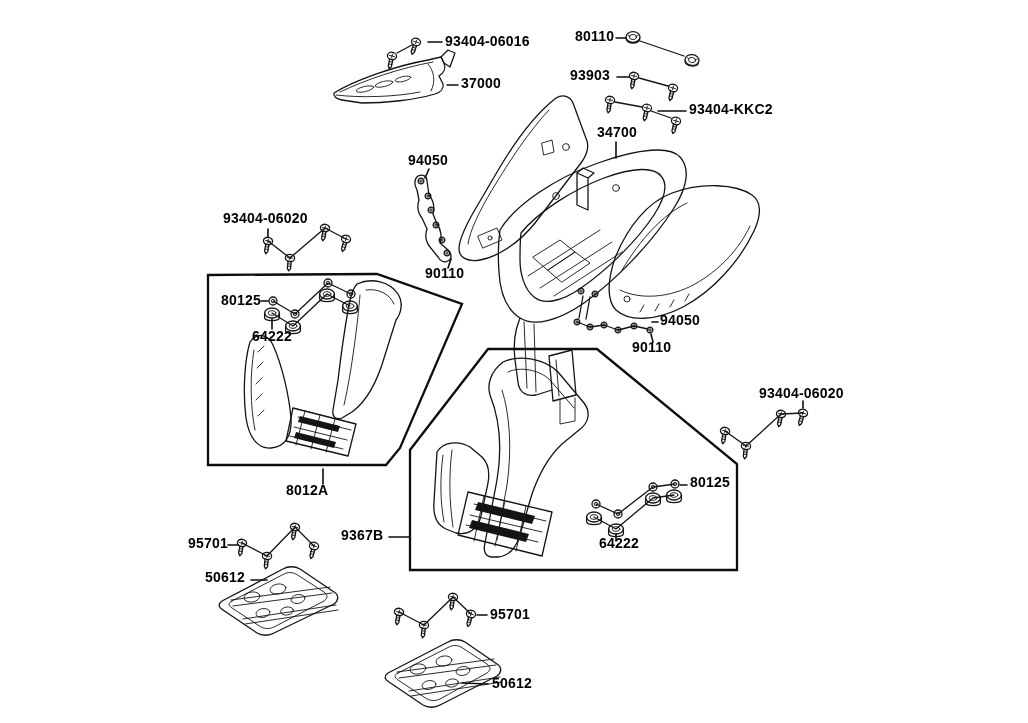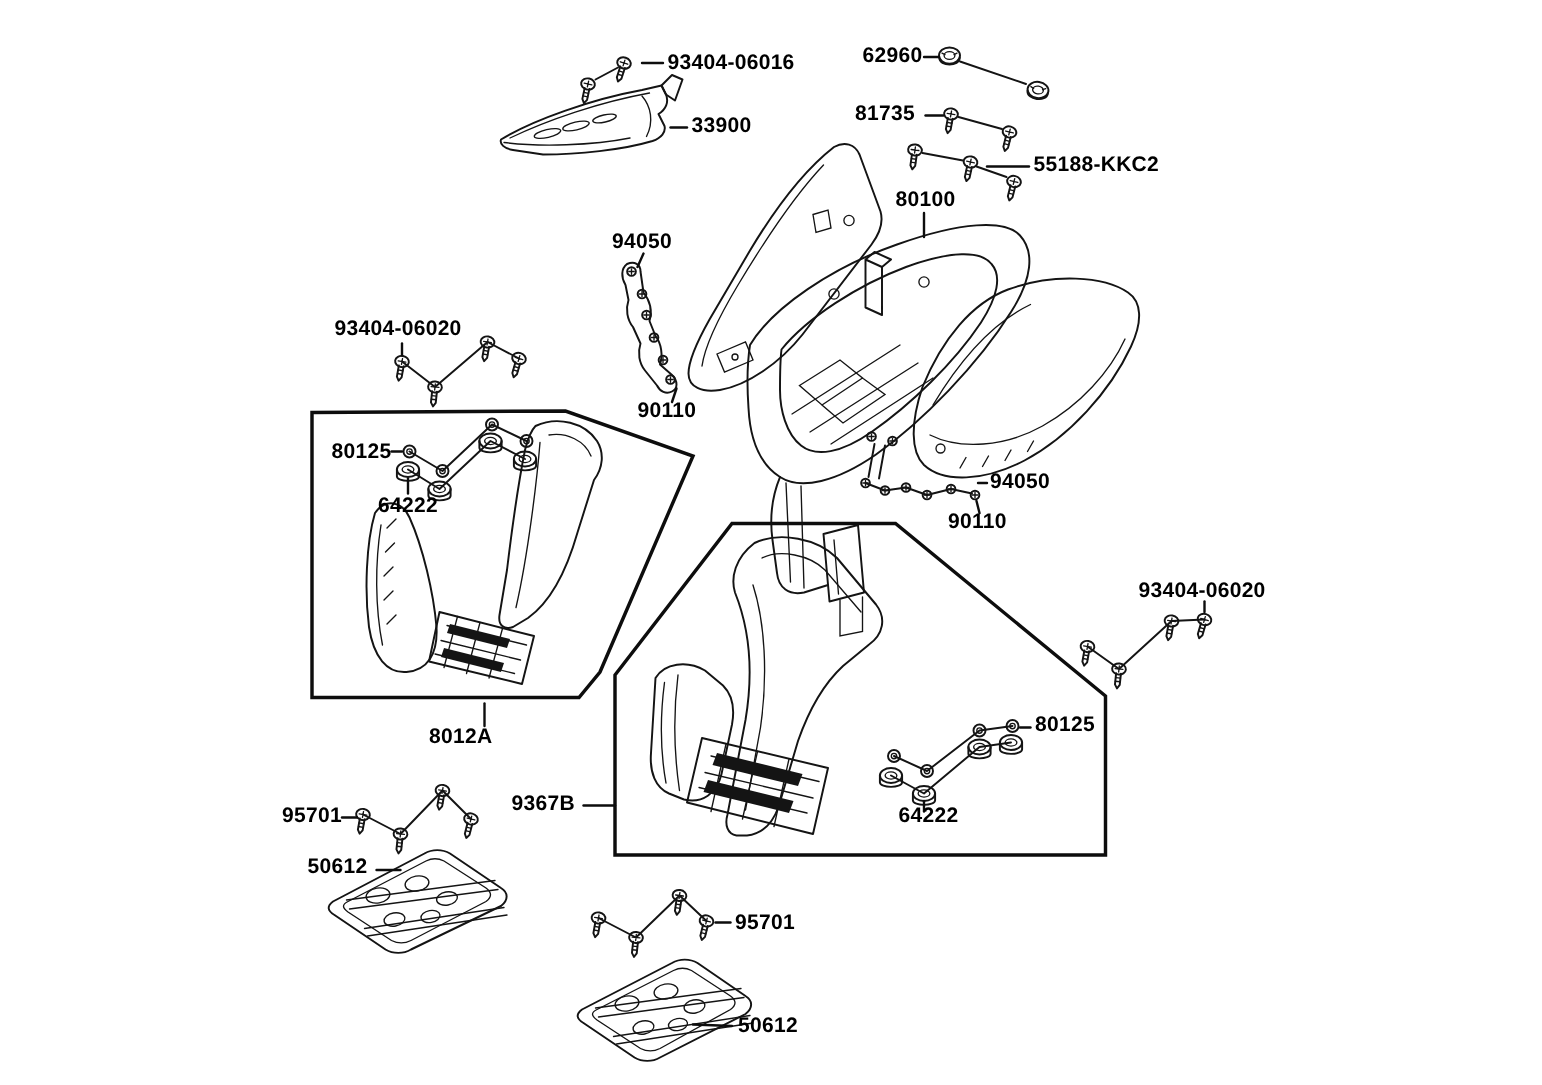--- a/index.html
+++ b/index.html
@@ -268,25 +268,25 @@
     <path class="lead" d="M680,485 L687,485"></path>
     <path class="lead" d="M616,534 L616,541"></path>
     <path class="lead" d="M228,545 L238,545"></path>
     <path class="lead" d="M251,580 L267,580"></path>
     <path class="lead" d="M477,615 L487,615"></path>
     <path class="lead" d="M462,683 L488,684"></path>
   </g>
 </svg>
 
 <span class="lbl" style="left:445px;top:33px">93404-06016</span>
-<span class="lbl" style="left:575px;top:28px">62960</span>
-<span class="lbl" style="left:461px;top:75px">33900</span>
-<span class="lbl" style="left:570px;top:67px">81735</span>
-<span class="lbl" style="left:689px;top:101px">55188-KKC2</span>
-<span class="lbl" style="left:597px;top:124px">80100</span>
+<span class="lbl" style="left:575px;top:28px">80110</span>
+<span class="lbl" style="left:461px;top:75px">37000</span>
+<span class="lbl" style="left:570px;top:67px">93903</span>
+<span class="lbl" style="left:689px;top:101px">93404-KKC2</span>
+<span class="lbl" style="left:597px;top:124px">34700</span>
 <span class="lbl" style="left:408px;top:152px">94050</span>
 <span class="lbl" style="left:223px;top:210px">93404-06020</span>
 <span class="lbl" style="left:425px;top:265px">90110</span>
 <span class="lbl" style="left:221px;top:292px">80125</span>
 <span class="lbl" style="left:252px;top:328px">64222</span>
 <span class="lbl" style="left:660px;top:312px">94050</span>
 <span class="lbl" style="left:632px;top:339px">90110</span>
 <span class="lbl" style="left:759px;top:385px">93404-06020</span>
 <span class="lbl" style="left:286px;top:482px">8012A</span>
 <span class="lbl" style="left:341px;top:527px">9367B</span>

